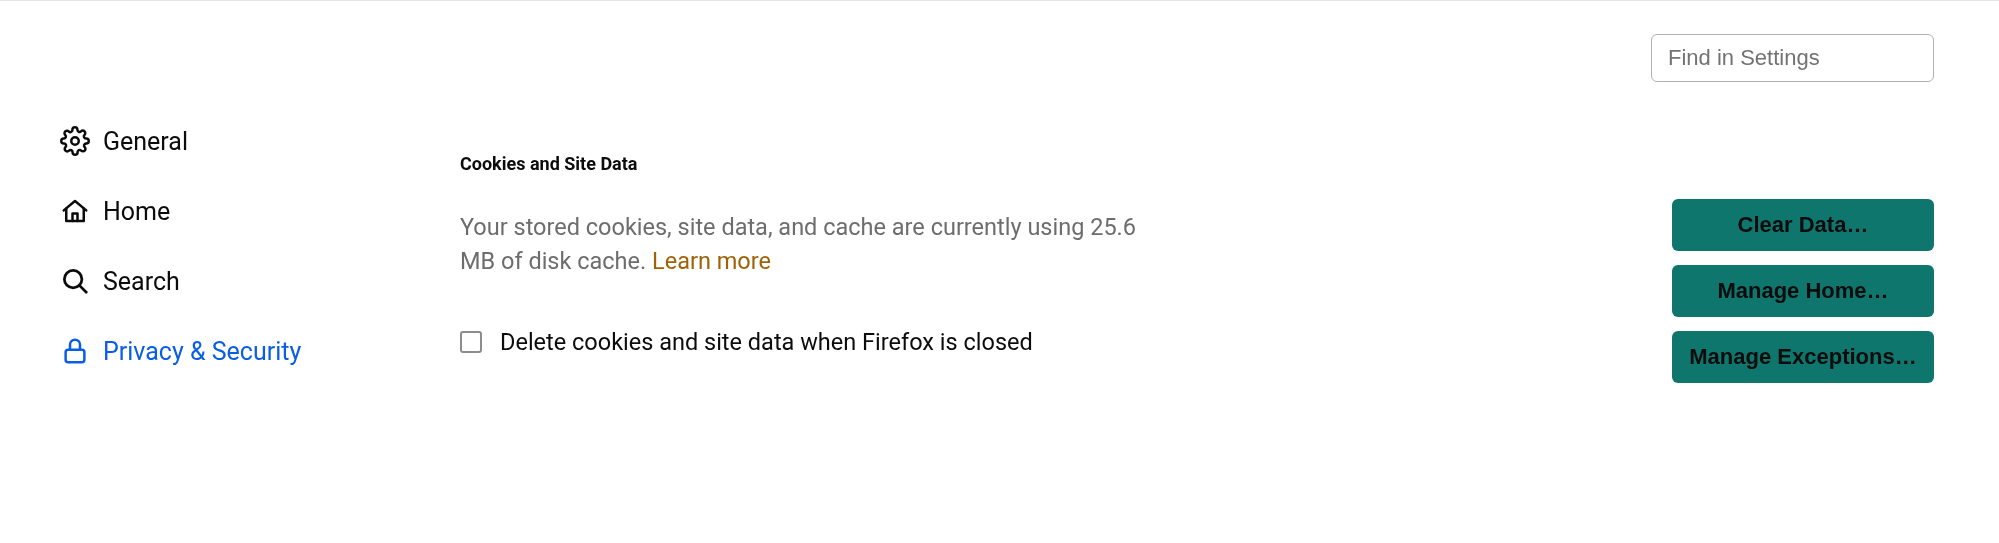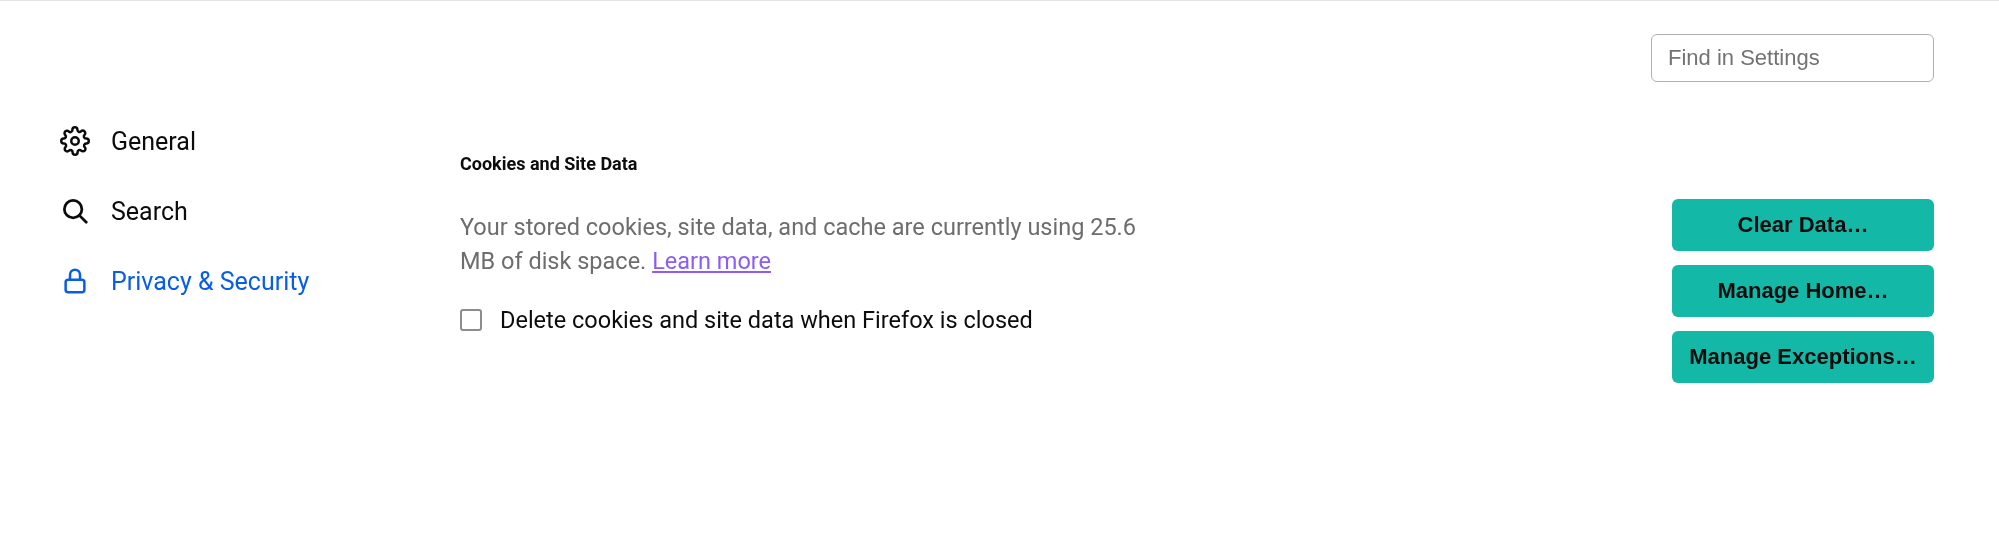--- a/index.html
+++ b/index.html
@@ -33,21 +33,21 @@
       position: absolute;
       top: 125px;
       left: 60px;
       display: flex;
       flex-direction: column;
       gap: 40px;
     }
     .sidebar-item {
       display: flex;
       align-items: center;
-      gap: 21px;
+      gap: 13px;
       cursor: pointer;
       font-size: 25px;
       color: #0c0c0d;
     }
     .sidebar-item.active { color: #0a5ee6; align-items: center; }
     .sidebar-icon {
       width: 30px;
       height: 30px;
       display: flex;
       align-items: center;
@@ -67,26 +67,25 @@
       color: #0c0c0d;
       margin-bottom: 36px;
     }
     .section-desc {
       font-size: 23.5px;
       color: #6d6d6d;
       line-height: 1.45;
       max-width: 700px;
     }
     .learn-more {
-      color: #8b5cf6;
-      text-decoration: underline;
+      color: #a16207;
       cursor: pointer;
     }
     .checkbox-row {
-      margin-top: 28px;
+      margin-top: 50px;
       display: flex;
       align-items: center;
       gap: 18px;
       cursor: pointer;
     }
     .checkbox-box {
       width: 22px;
       height: 22px;
       border: 2px solid #8d8d8d;
       border-radius: 3px;
@@ -101,21 +100,21 @@
       position: absolute;
       top: 198px;
       right: 65px;
       display: flex;
       flex-direction: column;
       gap: 14px;
       width: 262px;
     }
     .action-btn {
       height: 52px;
-      background: #14b8a6;
+      background: #0f766e;
       border: none;
       border-radius: 6px;
       font-size: 22px;
       font-weight: 600;
       color: #0c0c0d;
       cursor: pointer;
       display: flex;
       align-items: center;
       justify-content: center;
     }
@@ -131,20 +130,30 @@
   <div class="sidebar-item">
     <span class="sidebar-icon">
       <svg viewBox="0 0 24 24" fill="none" stroke="#0c0c0d" stroke-width="2">
         <circle cx="12" cy="12" r="3"></circle>
         <path d="M19.4 15a1.65 1.65 0 0 0 .33 1.82l.06.06a2 2 0 1 1-2.83 2.83l-.06-.06a1.65 1.65 0 0 0-1.82-.33 1.65 1.65 0 0 0-1 1.51V21a2 2 0 0 1-4 0v-.09a1.65 1.65 0 0 0-1-1.51 1.65 1.65 0 0 0-1.82.33l-.06.06a2 2 0 1 1-2.83-2.83l.06-.06a1.65 1.65 0 0 0 .33-1.82 1.65 1.65 0 0 0-1.51-1H3a2 2 0 0 1 0-4h.09a1.65 1.65 0 0 0 1.51-1 1.65 1.65 0 0 0-.33-1.82l-.06-.06a2 2 0 1 1 2.83-2.83l.06.06a1.65 1.65 0 0 0 1.82.33h0a1.65 1.65 0 0 0 1-1.51V3a2 2 0 0 1 4 0v.09a1.65 1.65 0 0 0 1 1.51h0a1.65 1.65 0 0 0 1.82-.33l.06-.06a2 2 0 1 1 2.83 2.83l-.06.06a1.65 1.65 0 0 0-.33 1.82v0a1.65 1.65 0 0 0 1.51 1H21a2 2 0 0 1 0 4h-.09a1.65 1.65 0 0 0-1.51 1z"></path>
       </svg>
     </span>
     <span>General</span>
   </div>
 
+  <div class="sidebar-item">
+    <span class="sidebar-icon">
+      <svg viewBox="0 0 24 24" fill="none" stroke="#0c0c0d" stroke-width="2" stroke-linecap="round" stroke-linejoin="round">
+        <path d="M3 11.5 L12 4 L21 11.5"></path>
+        <path d="M5 10 V20 H19 V10"></path>
+        <path d="M10 20 V14 H14 V20"></path>
+      </svg>
+    </span>
+    <span>Home</span>
+  </div>
 
   <div class="sidebar-item">
     <span class="sidebar-icon">
       <svg viewBox="0 0 24 24" fill="none" stroke="#0c0c0d" stroke-width="2.2" stroke-linecap="round">
         <circle cx="10.5" cy="10.5" r="7"></circle>
         <line x1="21" y1="21" x2="15.5" y2="15.5"></line>
       </svg>
     </span>
     <span>Search</span>
   </div>
@@ -156,21 +165,21 @@
         <path d="M8 11 V7 a4 4 0 0 1 8 0 V11"></path>
       </svg>
     </span>
     <span>Privacy &amp; Security</span>
   </div>
 </nav>
 
 <div class="main">
   <h2 class="section-title">Cookies and Site Data</h2>
   <p class="section-desc">
-    <span>Your stored cookies, site data, and cache are currently using </span><span>25.6 MB</span><span> of disk space. </span><a class="learn-more">Learn more</a>
+    <span>Your stored cookies, site data, and cache are currently using </span><span>25.6 MB</span><span> of disk cache. </span><a class="learn-more">Learn more</a>
   </p>
 
   <label class="checkbox-row">
     <span class="checkbox-box"></span>
     <span class="checkbox-label">Delete cookies and site data when Firefox is closed</span>
   </label>
 </div>
 
 <div class="actions">
   <button class="action-btn">Clear Data…</button>

